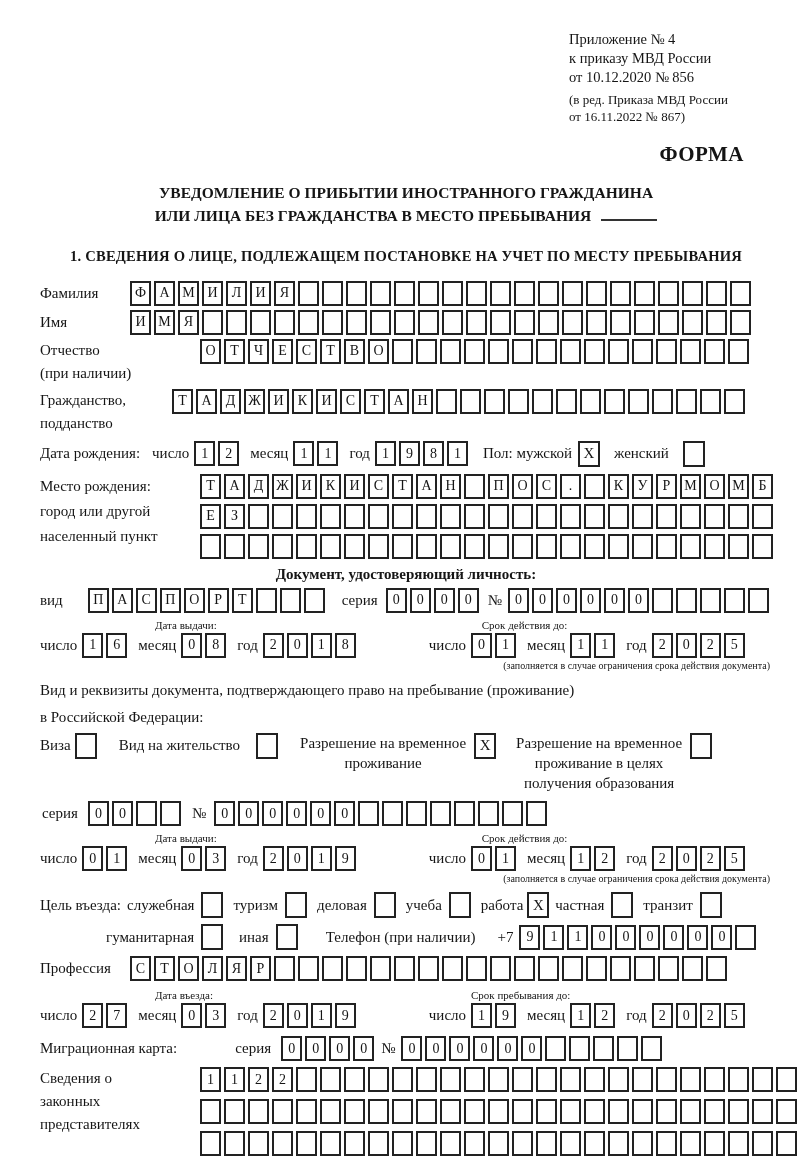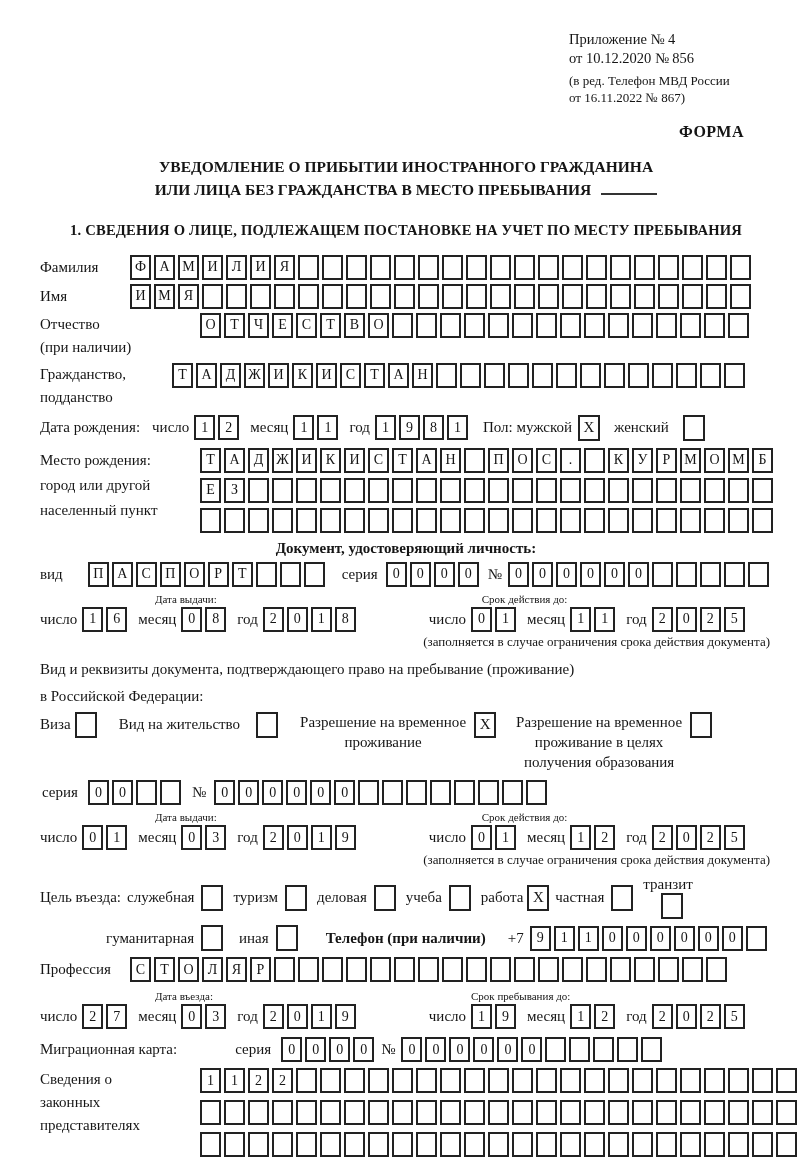--- a/index.html
+++ b/index.html
@@ -3,56 +3,57 @@
 <meta charset="utf-8">
 <style>
   html,body{margin:0;padding:0;background:#888;}
   .page{width:800px;height:1163px;background:#fff;color:#151515;box-sizing:border-box;
         padding:30px 28px 0 40px;font-family:"Liberation Serif",serif;font-size:15px;
         overflow:hidden;margin:0 auto;position:relative;}
   .b{font-weight:bold;}
   
   .hdr-block{width:195px;margin-left:auto;margin-right:8px;line-height:1.32;font-size:14.5px;}
   .hdr-block .ed{font-size:13px;margin-top:5px;line-height:1.3;}
-  .forma{text-align:right;margin:16px 28px 0 0;font-size:16px;letter-spacing:.5px;}
+  .forma{text-align:right;margin:16px 28px 0 0;font-size:21px;letter-spacing:.5px;}
   .title{text-align:center;margin-top:14px;font-size:15.5px;line-height:1.5;}
   .uline{display:inline-block;width:56px;border-bottom:2.5px solid #333;height:12px;margin-left:10px;}
   .sect{margin-top:20px;text-align:center;font-size:14.6px;letter-spacing:.2px;}
   
   .row{display:flex;align-items:center;margin-top:4px;}
   .row.top{align-items:flex-start;}
   .cells{display:inline-flex;flex-wrap:nowrap;}
   .cell{display:inline-flex;align-items:center;justify-content:center;box-sizing:border-box;
         width:21px;height:25px;border:2px solid #222;margin-right:3px;font-size:14px;background:#fff;}
   .cbox{display:inline-flex;align-items:center;justify-content:center;box-sizing:border-box;
         width:22px;height:26px;border:2px solid #222;font-size:15px;flex:0 0 auto;background:#fff;}
   .lbl{white-space:nowrap;}
   .lblcol{flex:0 0 auto;line-height:23px;}
   .stack .cells{margin-bottom:5px;}
   .dhead{display:flex;margin-top:6px;font-size:11px;}
   .dgroup{display:flex;align-items:center;white-space:nowrap;}
   .dgroup .lbl{margin-right:5px;}
   .dgroup .cells{margin-right:8px;}
-  .note{font-size:13px;text-align:right;margin-top:2px;padding-right:2px;}
+  .note{font-size:10px;text-align:right;margin-top:2px;padding-right:2px;}
   .opt{display:inline-flex;align-items:center;}
   .opt .cbox{margin-left:7px;}
   .optc{display:inline-flex;align-items:flex-start;}
   .optc .txt{text-align:center;line-height:1.35;}
   .optc .cbox{margin-left:8px;}
 </style>
 </head>
 <body>
 
 <div class="page">
 
   <div class="hdr-block">
     <div>Приложение № 4</div>
+    <div>к приказу МВД России</div>
     <div>от 10.12.2020 № 856</div>
     <div class="ed">
-      <div>(в ред. Телефон МВД России</div>
+      <div>(в ред. Приказа МВД России</div>
       <div>от 16.11.2022 № 867)</div>
     </div>
   </div>
 
   <div class="forma b">ФОРМА</div>
 
   <div class="title b">
     <div>УВЕДОМЛЕНИЕ О ПРИБЫТИИ ИНОСТРАННОГО ГРАЖДАНИНА</div>
     <div>
       <span>ИЛИ ЛИЦА БЕЗ ГРАЖДАНСТВА В МЕСТО ПРЕБЫВАНИЯ</span><span class="uline"></span>
@@ -513,35 +514,35 @@
         <span class="cbox"></span>
       </span>
     <span class="opt" style="margin-left:10px;">
         <span>работа</span>
         <span class="cbox" style="margin-left:4px;">X</span>
       </span>
     <span class="opt" style="margin-left:6px;">
         <span>частная</span>
         <span class="cbox"></span>
       </span>
-    <span class="opt" style="margin-left:10px;flex-direction:column;">
+    <span class="opt" style="margin-left:10px;">
         <span>транзит</span>
         <span class="cbox"></span>
       </span>
   </div>
   <div class="row" style="margin-top:6px;">
     <span class="opt" style="margin-left:66px;">
         <span>гуманитарная</span>
         <span class="cbox"></span>
       </span>
     <span class="opt" style="margin-left:16px;">
         <span>иная</span>
         <span class="cbox"></span>
       </span>
-    <span class="lbl" style="margin-left:28px;font-weight:bold;">Телефон (при наличии)</span>
+    <span class="lbl" style="margin-left:28px;">Телефон (при наличии)</span>
     <span class="lbl" style="margin-left:22px;margin-right:6px;">+7</span>
     <span class="cells">
         <span class="cell">9</span>
         <span class="cell">1</span>
         <span class="cell">1</span>
         <span class="cell">0</span>
         <span class="cell">0</span>
         <span class="cell">0</span>
         <span class="cell">0</span>
         <span class="cell">0</span>

